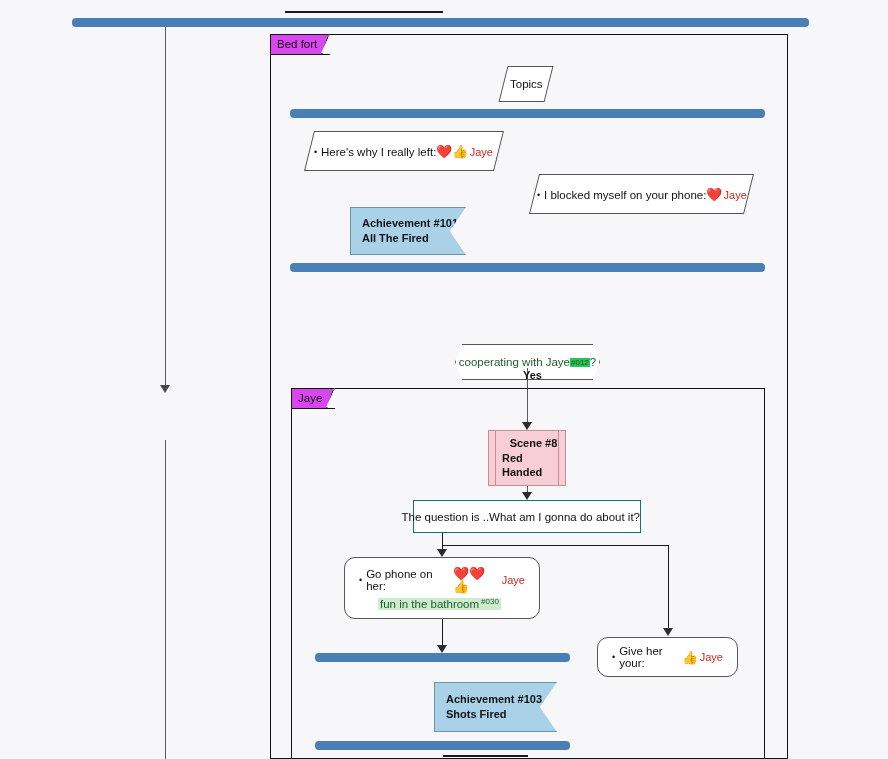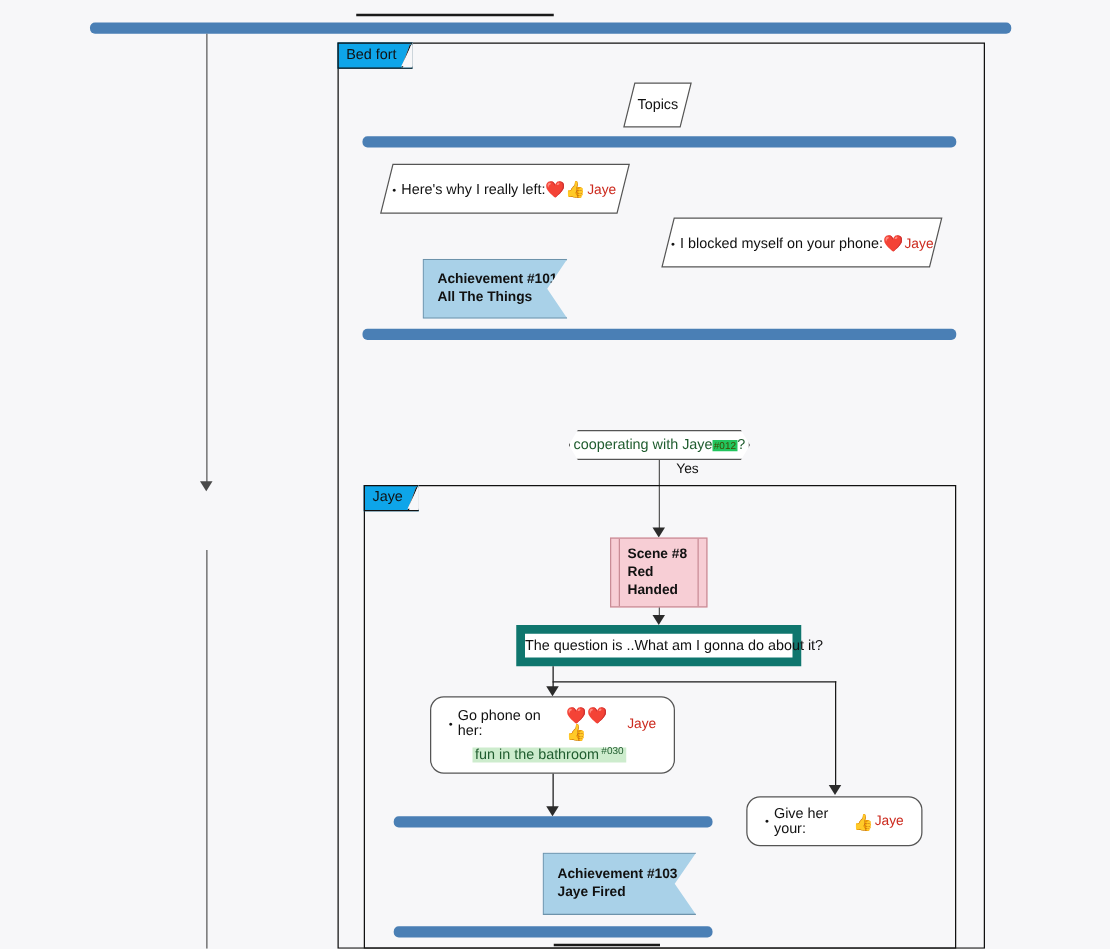--- a/index.html
+++ b/index.html
@@ -31,21 +31,21 @@
   
   .group{
     border:1.6px solid #111;
     background:transparent;
   }
   .group-label{
     position:absolute;
     left:-1px;top:-1px;
     height:19px;
     padding:0 12px 0 6px;
-    background:#0ea5e9;
+    background:#d946ef;
     border:1.3px solid #111;
     font-size:11.5px;
     line-height:19px;
     color:#111;
     white-space:nowrap;
   }
   .group-label::after{
     content:"";
     position:absolute;
     right:-1px;top:-1px;
@@ -125,22 +125,22 @@
     background:#fff;
     border:1px solid #555;
     border-radius:11px;
     display:flex;flex-direction:column;justify-content:center;
     font-size:11.5px;color:#111;
     padding:0 14px;
   }
 
   
   .rect{
-    background:#fff;border:7px solid #0f766e;
-    display:flex;align-items:center;justify-content:flex-start;
+    background:#fff;border:1px solid #0f766e;
+    display:flex;align-items:center;justify-content:flex-end;
     font-size:11.5px;color:#111;white-space:nowrap;
   }
 
   
   .subr{
     background:#fff;border:1px solid #555;
     display:flex;align-items:center;justify-content:center;
     font-size:11.5px;color:#1f5c2e;position:relative;
   }
   .subr::before,.subr::after{
@@ -209,46 +209,46 @@
 
   <div class="abs para" style="left:534px;top:174px;width:215px;height:40px;">
     <span class="inner">
       <span class="bullet">•</span>
         <span>I blocked myself on your phone:</span>
         <span class="emo">❤️</span>
         <span class="who">Jaye</span>
     </span>
   </div>
 
-  <div class="abs flag" style="left:338px;top:207px;width:116px;height:48px;">
+  <div class="abs flag" style="left:350px;top:207px;width:116px;height:48px;">
     <span>Achievement #101</span>
-    <span>All The Things</span>
+    <span>All The Fired</span>
   </div>
 
   <div class="abs bluebar" style="left:290px;top:263px;width:475px;"></div>
 
 
-  <div class="abs hexa" style="left:455px;top:344px;width:145px;height:24px;align-items:center;">
+  <div class="abs hexa" style="left:455px;top:344px;width:145px;height:36px;align-items:center;">
     <span>cooperating with Jaye</span>
       <span class="tag-dark">#012</span>
       <span>?</span>
   </div>
 
   <div class="abs vline" style="left:527px;top:368px;height:60px;"></div>
-  <div class="edge-label" style="left:541px;top:369px;">Yes</div>
+  <div class="edge-label" style="left:523px;top:369px;font-weight:bold;">Yes</div>
   <div class="abs arrowhead" style="left:522px;top:422px;"></div>
 
   <div class="abs group" style="left:291px;top:388px;width:474px;height:371px;">
     <div class="group-label">
       <span>Jaye</span>
       <span class="fold"></span>
     </div>
   </div>
 
-  <div class="abs scene" style="left:488px;top:430px;width:78px;height:56px;">
+  <div class="abs scene" style="left:488px;top:430px;width:78px;height:56px;align-items:center;">
     <span>Scene #8</span>
     <span>Red Handed</span>
   </div>
 
   <div class="abs vline" style="left:527px;top:486px;height:10px;"></div>
   <div class="abs arrowhead" style="left:522px;top:492px;"></div>
 
   <div class="abs rect" style="left:413px;top:500px;width:228px;height:33px;">
     <span>The question is ..What am I gonna do about it?</span>
   </div>
@@ -281,20 +281,20 @@
     </div>
   </div>
 
   <div class="abs vline dark" style="left:442px;top:619px;height:30px;"></div>
   <div class="abs arrowhead" style="left:437px;top:645px;"></div>
 
   <div class="abs bluebar" style="left:315px;top:653px;width:255px;"></div>
 
   <div class="abs flag" style="left:434px;top:682px;width:123px;height:50px;">
     <span>Achievement #103</span>
-    <span>Jaye Fired</span>
+    <span>Shots Fired</span>
   </div>
 
   <div class="abs bluebar" style="left:315px;top:741px;width:255px;"></div>
 
   <div class="abs top-stub" style="left:443px;top:755px;width:85px;"></div>
 
 </div>
 
 </body></html>

